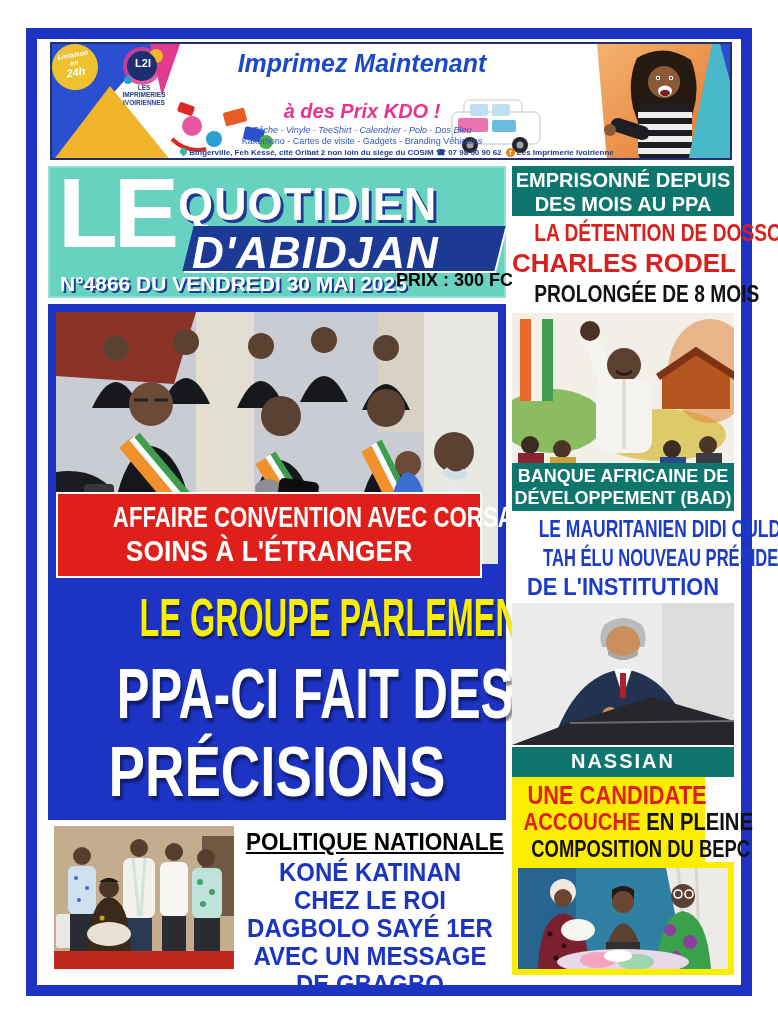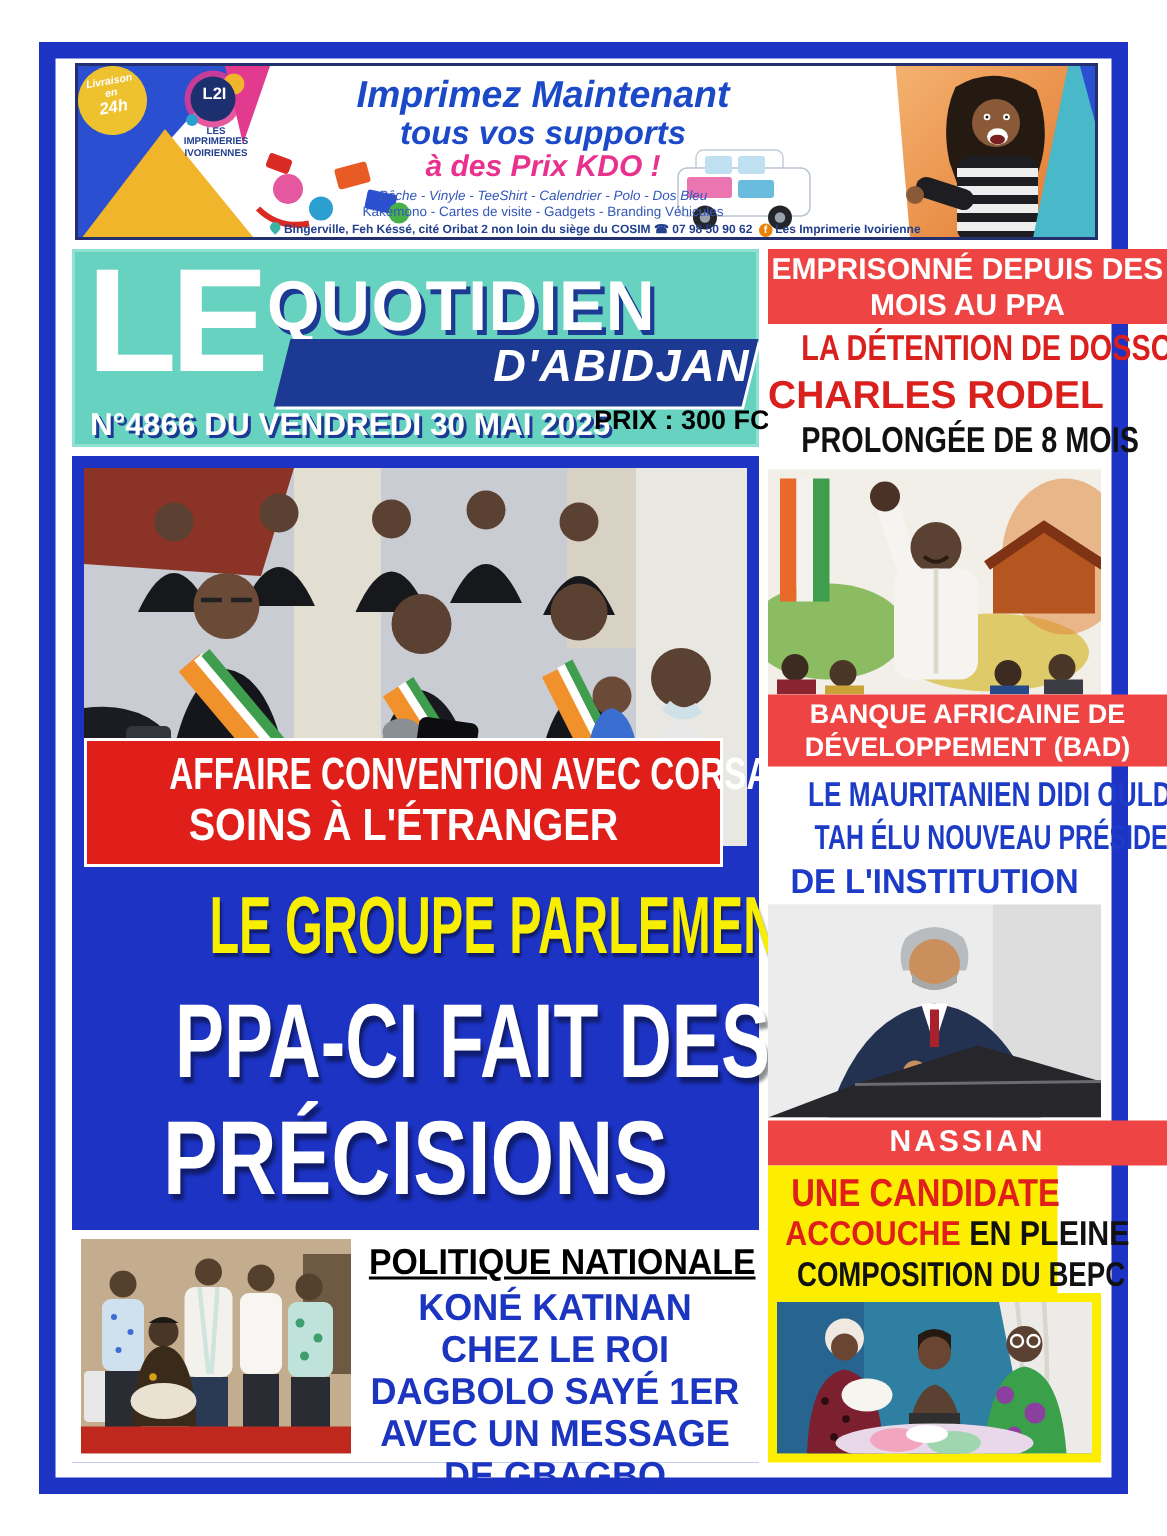--- a/index.html
+++ b/index.html
@@ -28,41 +28,41 @@
   #ad-badge { left:491px; top:14px; width:46px; height:46px; border-radius:50%; background:#eec22f; transform:rotate(-10deg); color:#fff; font-style:italic; font-weight:bold; text-align:center; padding-top:7px; line-height:1.1; }
   #ad-badge .s1 { font-size:7px; } #ad-badge .s2 { font-size:7px; } #ad-badge .s3 { font-size:11px; }
   .pin-ic { display:inline-block; width:7px; height:7px; border-radius:50% 50% 50% 0; background:#3bb3a5; transform:rotate(-45deg); margin-right:2px; }
   .fb-ic { display:inline-block; width:9px; height:9px; border-radius:50%; background:#e8820a; color:#fff; font-size:7px; line-height:9px; text-align:center; margin:0 2px; }
 
   
   #masthead { left:48px; top:166px; width:458px; height:132px; background:#67d2c0; border:2px solid #8fe2d3; }
   #mh-le { left:8px; top:-4px; font-size:98px; font-weight:bold; color:#fff; line-height:1.0; letter-spacing:-4px; }
   #mh-quotidien { left:128px; top:8px; width:322px; font-size:47px; font-weight:bold; color:#fff; letter-spacing:1px; text-shadow:3px 3px 0 #1c3a94; transform:scaleX(.96); transform-origin:left; }
   #mh-band { left:138px; top:58px; width:312px; height:45px; background:#1c3a94; transform:skewX(-14deg); box-shadow:2px 2px 0 #ffffff; }
-  #mh-dabidjan { left:142px; top:60px; width:308px; font-size:30px; font-weight:bold; font-style:italic; color:#fff; text-align:right; letter-spacing:1px; }
+  #mh-dabidjan { left:142px; top:60px; width:308px; font-size:44px; font-weight:bold; font-style:italic; color:#fff; text-align:left; letter-spacing:1px; }
   #mh-edition { left:10px; top:104px; font-size:21px; font-weight:bold; color:#fff; text-shadow:2px 2px 0 #1c3a94; }
   #mh-price { left:346px; top:102px; width:106px; font-size:18px; font-weight:bold; color:#000; }
 
   
   #mainL { left:48px; top:304px; width:458px; height:671px; background:#1c33c4; }
   #photo-parliament { left:8px; top:8px; width:442px; height:252px; background:#c9ccd2; }
   #kicker-main { left:8px; top:188px; width:426px; height:86px; background:#e01f1a; border:2px solid #ffffff; color:#fff; padding-top:6px; }
   #kicker-main .l1 { font-size:30px; font-weight:bold; transform:scaleX(.74); transform-origin:center; }
   #kicker-main .l2 { font-size:30px; font-weight:bold; transform:scaleX(.88); transform-origin:center; }
   #hl-yellow { left:0; top:282px; width:458px; font-size:54px; font-weight:bold; color:#f8ee00; transform:scaleX(.60); transform-origin:center; text-shadow:2px 3px 2px rgba(0,0,0,.45); }
   #hl-main1 { left:0; top:350px; width:458px; font-size:70px; font-weight:bold; color:#fff; transform:scaleX(.70); transform-origin:center; text-shadow:3px 4px 3px rgba(0,0,0,.45); }
   #hl-main2 { left:0; top:428px; width:458px; font-size:70px; font-weight:bold; color:#fff; transform:scaleX(.78); transform-origin:center; text-shadow:3px 4px 3px rgba(0,0,0,.45); }
   #box-politique { left:0; top:516px; width:458px; height:155px; background:#ffffff; }
   #photo-delegation { left:6px; top:6px; width:180px; height:143px; background:#c4ad8e; }
   #pol-title { left:190px; top:8px; width:264px; font-size:24px; font-weight:bold; color:#000; text-decoration:underline; text-align:center; transform:scaleX(.94); transform-origin:center; }
   #pol-headline { left:190px; top:38px; width:264px; font-size:25px; font-weight:bold; color:#1c35c0; text-align:center; line-height:1.12; transform:scaleX(.96); transform-origin:center; }
 
   
   #colR { left:512px; top:166px; width:222px; height:809px; background:#fff; }
-  .kicker { width:266px; background:#ef4444; color:#fff; font-weight:bold; text-align:center; }
+  .kicker { width:222px; background:#0f766e; color:#fff; font-weight:bold; text-align:center; }
   #k1 { left:0; top:0; height:50px; font-size:20px; line-height:24px; padding-top:2px; }
   #st1 { left:0; top:52px; width:222px; }
   #st1 .r1 { font-size:24px; font-weight:bold; color:#d9201d; transform:scaleX(.80); transform-origin:center; line-height:30px; }
   #st1 .r2 { font-size:26px; font-weight:bold; color:#d9201d; line-height:31px; }
   #st1 .k1b { font-size:24px; font-weight:bold; color:#111; transform:scaleX(.80); transform-origin:center; line-height:30px; }
   #photo-fist { left:0; top:147px; width:222px; height:150px; background:#f2efe8; }
   #k2 { left:0; top:297px; height:48px; font-size:18px; line-height:22px; padding-top:2px; }
   #st2 { left:0; top:349px; width:222px; }
   #st2 div { font-size:23px; font-weight:bold; color:#1c3cc8; line-height:29px; transform-origin:center; }
   #st2 .s1 { transform:scaleX(.76); }
@@ -136,21 +136,20 @@
       <rect x="586" y="92" width="54" height="6" fill="#eee"></rect>
       <rect x="586" y="104" width="54" height="6" fill="#eee"></rect>
       <rect x="558" y="78" width="40" height="14" rx="7" fill="#1e1e22" transform="rotate(18 578 85)"></rect>
       <circle cx="558" cy="86" r="6" fill="#8a5a38"></circle>
       <polygon points="660,0 682,0 682,118 636,118" fill="#49b8c8"></polygon>
       <polygon points="668,0 682,0 682,52" fill="#2a4fd0"></polygon>
     </svg>
     <div class="ad-txt" id="ad-logo-text">L2I</div>
     <div class="ad-txt" id="ad-logo-cap">LES IMPRIMERIES IVOIRIENNES</div>
     <div class="ad-txt" id="ad-headline1">Imprimez Maintenant</div>
-    <div class="ad-txt" id="ad-headline2">tous vos supports</div>
     <div class="ad-txt" id="ad-headline3">à des Prix KDO !</div>
     <div class="ad-txt" id="ad-products1">Bâche - Vinyle - TeeShirt - Calendrier - Polo - Dos Bleu</div>
     <div class="ad-txt" id="ad-products2">Kakemono - Cartes de visite - Gadgets - Branding Véhicules</div>
     <div class="ad-txt" id="ad-address">
       <span class="pin-ic"></span><span>Bingerville, Feh Késsé, cité Oribat 2 non loin du siège du COSIM</span>
       <span> ☎ </span><span>07 98 50 90 62</span>
       <span class="fb-ic">f</span><span>Les Imprimerie Ivoirienne</span>
     </div>
     <div id="ad-badge">
       <div class="s1">Livraison</div>

